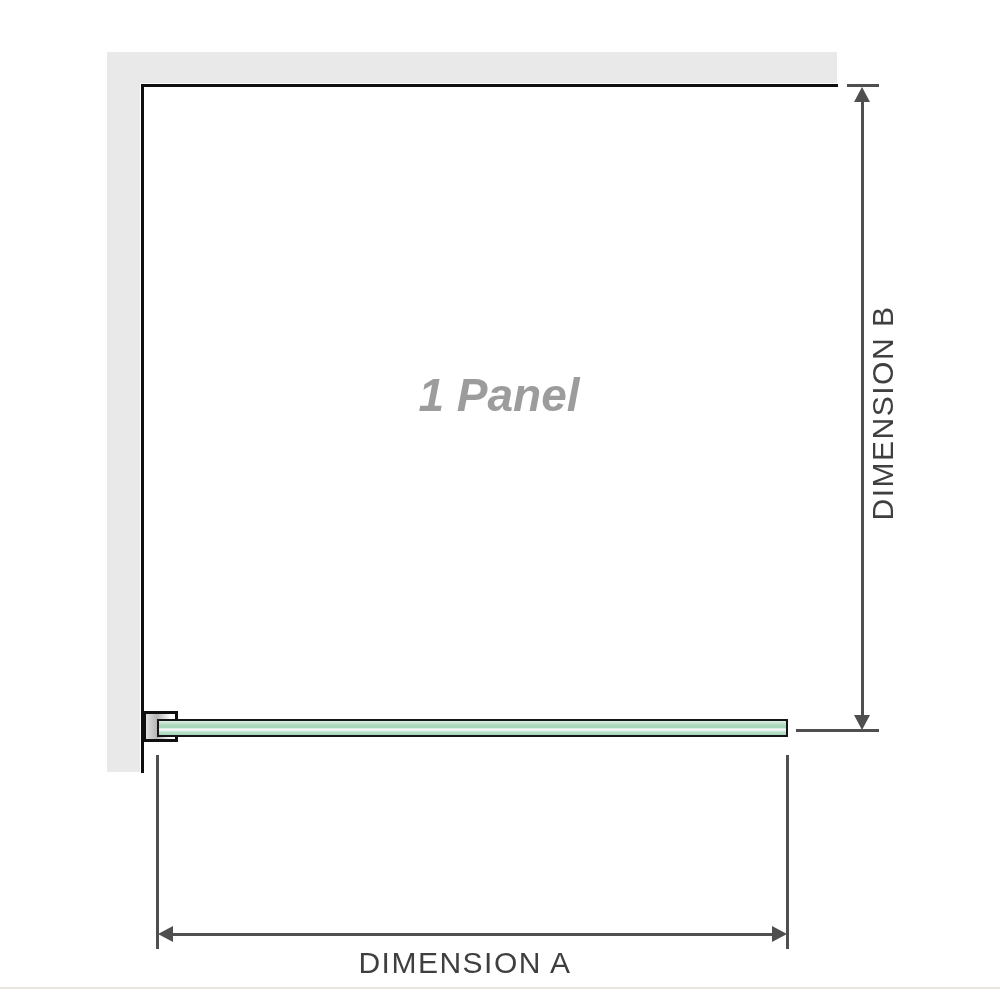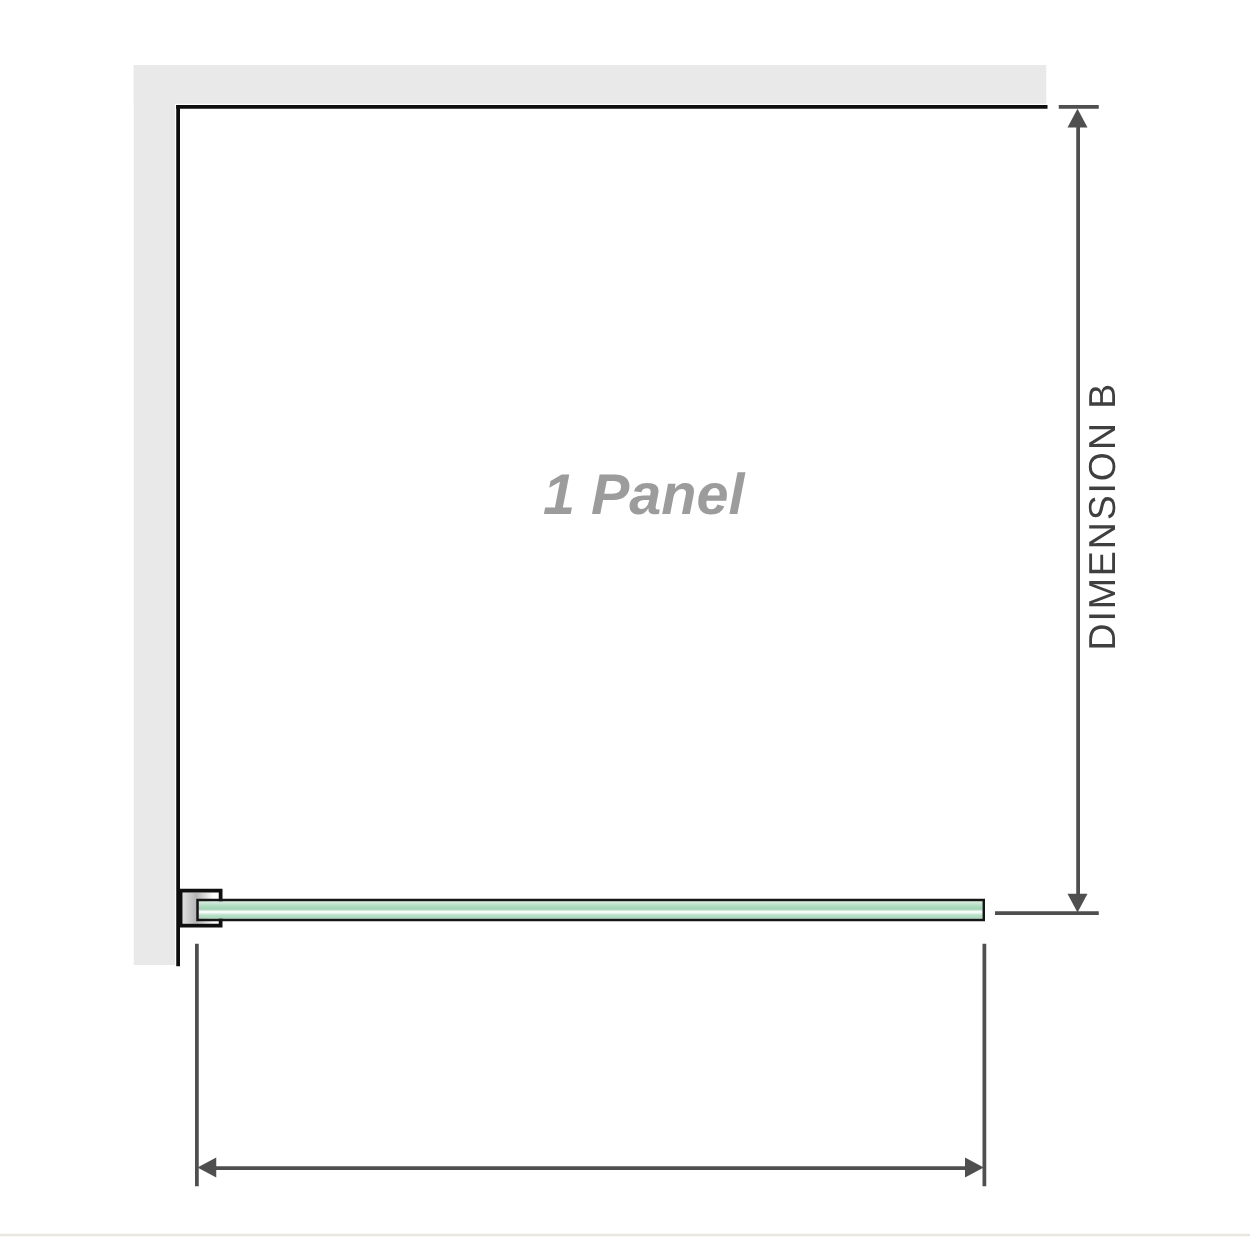--- a/index.html
+++ b/index.html
@@ -68,21 +68,20 @@
     font-weight:400;
     white-space:nowrap;
   }
   .dima-label{left:465px;top:963px;transform:translate(-50%,-50%);}
   .dimb-label{left:883px;top:413px;transform:translate(-50%,-50%) rotate(-90deg);}
   .panel-label{
     left:499px;top:395px;transform:translate(-50%,-50%);
     color:var(--panel-label-color);
     font-size:46px;font-weight:bold;font-style:italic;
     white-space:nowrap;
-    margin-left:16px;
   }
   .baseline{left:0;top:987px;width:1000px;height:2px;background:var(--baseline-color);}
 </style>
 </head>
 <body>
 
 <div class="canvas">
 
   <div class="abs wall-top"></div>
   <div class="abs wall-left"></div>
@@ -99,16 +98,17 @@
   <div class="abs dim dimb-line"></div>
   <div class="abs tri arrow-down"></div>
   <div class="abs dim dimb-tick-bottom"></div>
   <div class="abs dim-label dimb-label">DIMENSION B</div>
 
   <div class="abs dim dima-ext-left"></div>
   <div class="abs dim dima-ext-right"></div>
   <div class="abs tri arrow-left"></div>
   <div class="abs dim dima-line"></div>
   <div class="abs tri arrow-right"></div>
+  <div class="abs dim-label dima-label">DIMENSION A</div>
 
   <div class="abs baseline"></div>
 
 </div>
 
 </body></html>

